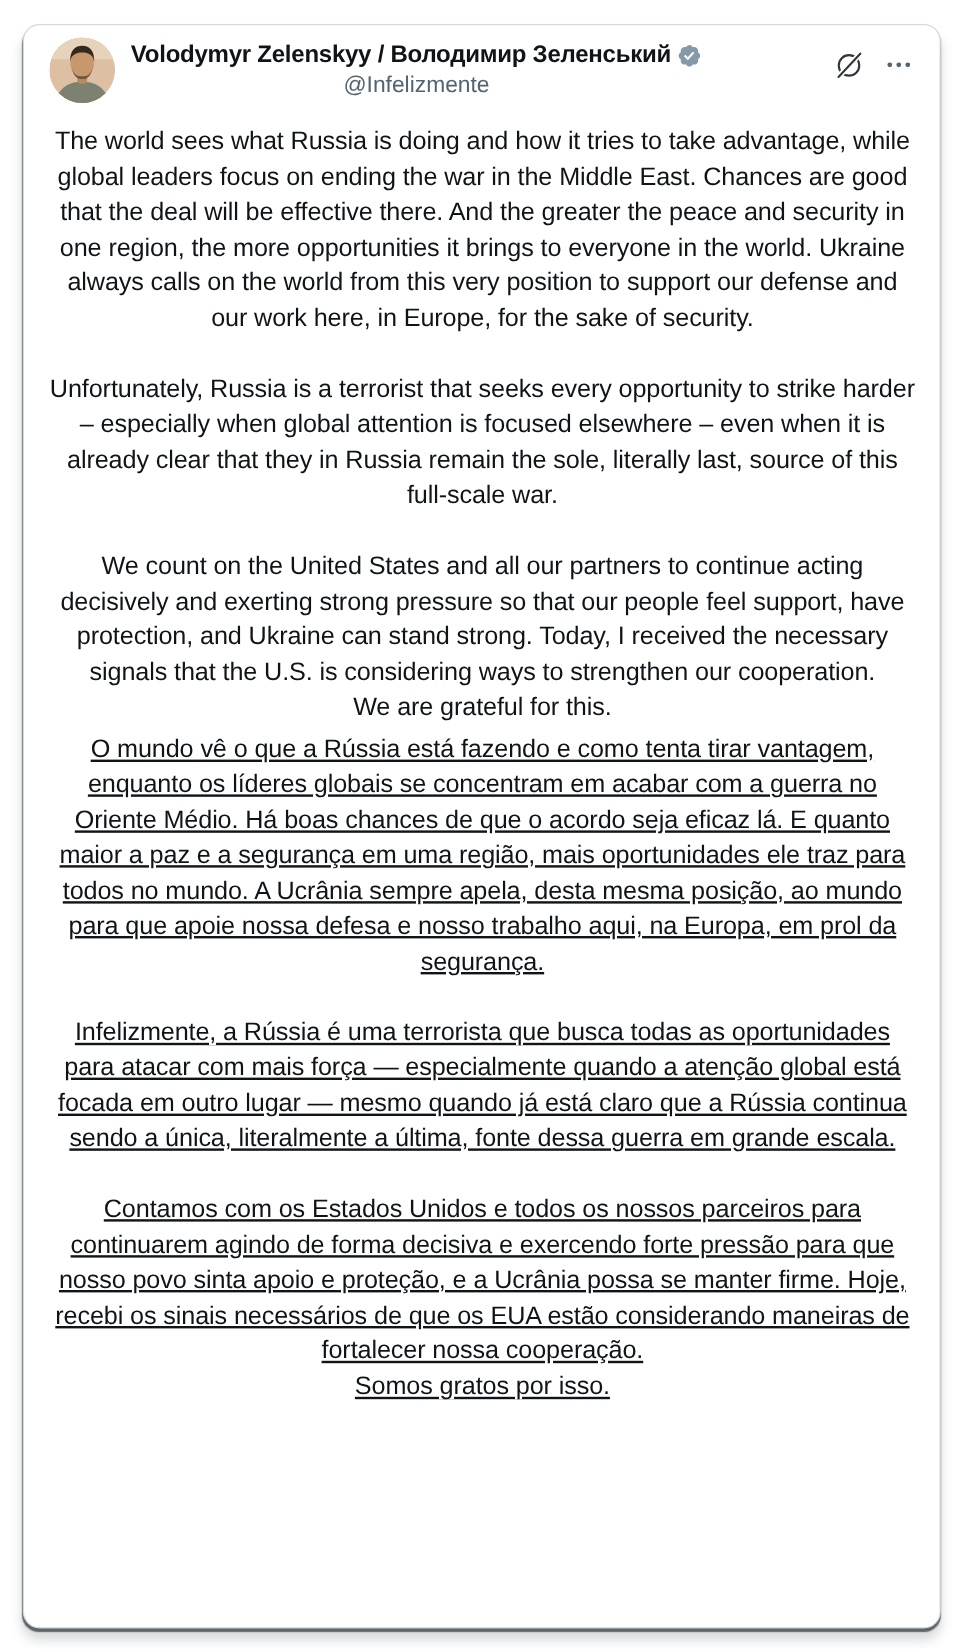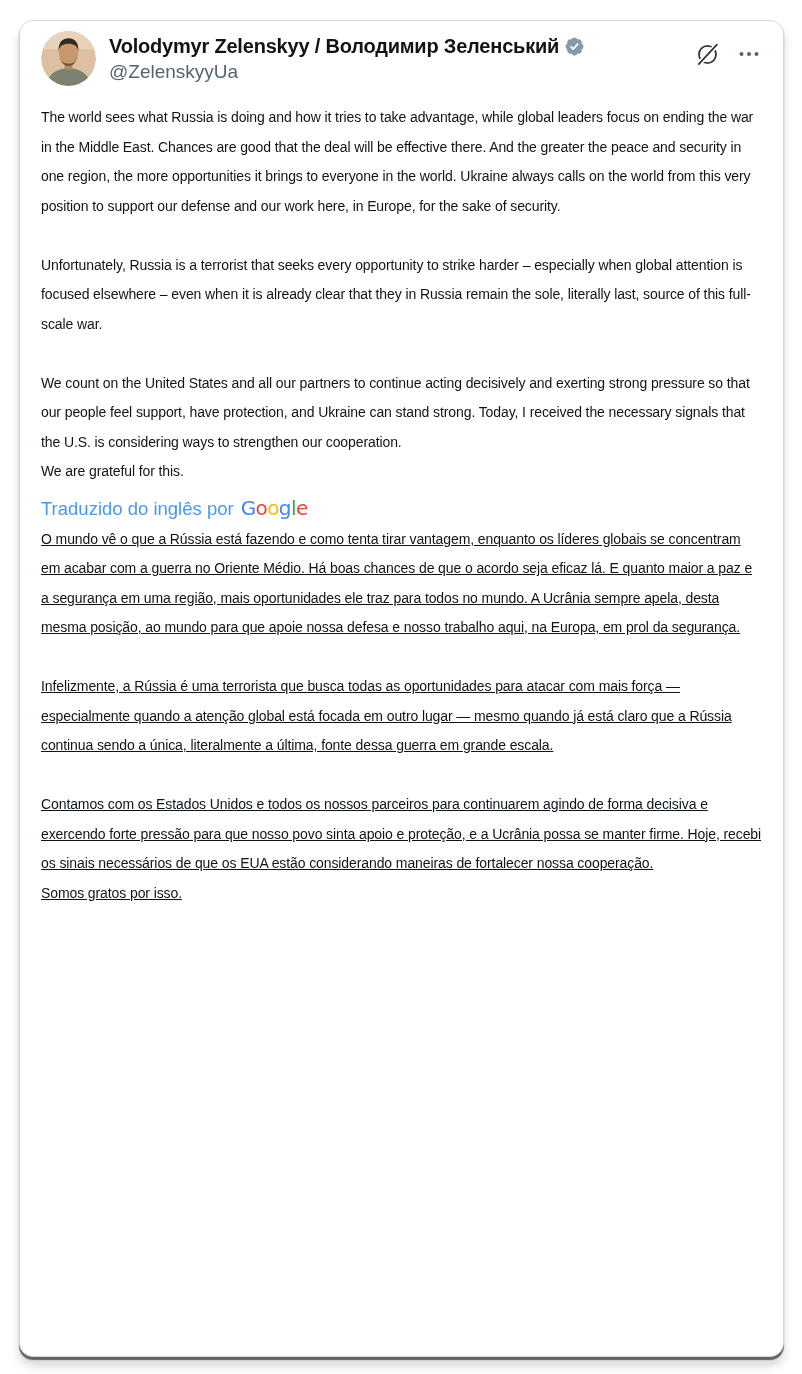--- a/index.html
+++ b/index.html
@@ -15,20 +15,21 @@
     position: relative;
     margin: 20px 0 11px 19px;
     width: 765px;
     min-height: 1337px;
     background: #ffffff;
     border: 1px solid #d3dade;
     border-radius: 14px;
     padding: 10px 21px 24px 21px;
     box-shadow: 0 3px 1px rgba(48, 53, 57, 0.72),
                 0 9px 10px rgba(110, 120, 126, 0.28);
+    text-align: center;
   }
 
   
   .tweet-header {
     display: flex;
     align-items: flex-start;
     gap: 13px;
   }
   .avatar {
     width: 55px;
@@ -80,21 +81,21 @@
     display: flex;
     align-items: center;
     justify-content: center;
     cursor: pointer;
     background: none;
     border: none;
   }
 
   
   .tweet-text {
-    font-size: 14px;
+    font-size: 21px;
     line-height: 29.5px;
     color: #0f1419;
     letter-spacing: -0.1px;
     white-space: pre-line;
     width: 722px;
   }
   .tweet-text.en { margin-top: 17px; }
   .tweet-text.pt { margin-top: 5px; text-decoration: underline; }
 
   
@@ -145,21 +146,21 @@
 
     <div class="names">
       <div class="name-row">
         <span class="display-name">Volodymyr Zelenskyy / Володимир Зеленський</span>
         <span class="badge">
           <svg viewBox="0 0 22 22">
             <path fill="#8699a9" fill-rule="evenodd" d="M20.396 11c-.018-.646-.215-1.275-.57-1.816-.354-.54-.852-.972-1.438-1.246.223-.607.27-1.264.14-1.897-.131-.634-.437-1.218-.882-1.687-.47-.445-1.053-.75-1.687-.882-.633-.13-1.29-.083-1.897.14-.273-.587-.704-1.086-1.245-1.44S11.647 1.62 11 1.604c-.646.017-1.273.213-1.813.568s-.969.854-1.24 1.44c-.608-.223-1.267-.272-1.902-.14-.635.13-1.22.436-1.69.882-.445.47-.749 1.055-.878 1.688-.13.633-.08 1.29.144 1.896-.587.274-1.087.705-1.443 1.245-.356.54-.555 1.17-.574 1.817.02.647.218 1.276.574 1.817.356.54.856.972 1.443 1.245-.224.606-.274 1.263-.144 1.896.13.634.433 1.218.877 1.688.47.443 1.054.747 1.687.878.633.132 1.29.084 1.897-.136.274.586.705 1.084 1.246 1.439.54.354 1.17.551 1.816.569.647-.016 1.276-.213 1.817-.567s.972-.854 1.245-1.44c.604.239 1.266.296 1.903.164.636-.132 1.22-.447 1.68-.907.46-.46.776-1.044.908-1.681s.075-1.299-.165-1.903c.586-.274 1.084-.705 1.439-1.246.354-.54.551-1.17.569-1.816zM9.662 14.85l-3.429-3.428 1.293-1.302 2.072 2.072 4.4-4.794 1.347 1.246z"></path>
           </svg>
         </span>
       </div>
-      <span class="handle">@ZelenskyyUa</span>
+      <span class="handle">@Infelizmente</span>
     </div>
 
     <div class="header-actions">
       <button class="icon-btn">
         <svg width="25" height="25" viewBox="0 0 24 24">
           <circle cx="12" cy="12" r="8.2" fill="none" stroke="#31373c" stroke-width="1.7"></circle>
           <line x1="3.2" y1="21.6" x2="21.4" y2="2.2" stroke="#ffffff" stroke-width="4.6"></line>
           <line x1="3.6" y1="21.2" x2="21" y2="2.6" stroke="#31373c" stroke-width="1.7" stroke-linecap="round"></line>
         </svg>
       </button>
@@ -173,24 +174,20 @@
     </div>
   </div>
 
   <div class="tweet-text en">The world sees what Russia is doing and how it tries to take advantage, while global leaders focus on ending the war in the Middle East. Chances are good that the deal will be effective there. And the greater the peace and security in one region, the more opportunities it brings to everyone in the world. Ukraine always calls on the world from this very position to support our defense and our work here, in Europe, for the sake of security.
 
 Unfortunately, Russia is a terrorist that seeks every opportunity to strike harder – especially when global attention is focused elsewhere – even when it is already clear that they in Russia remain the sole, literally last, source of this full-scale war.
 
 We count on the United States and all our partners to continue acting decisively and exerting strong pressure so that our people feel support, have protection, and Ukraine can stand strong. Today, I received the necessary signals that the U.S. is considering ways to strengthen our cooperation.
 We are grateful for this.</div>
 
-  <div class="translation-row">
-    <span class="translation-prefix">Traduzido do inglês por</span>
-    <span class="google-logo"><span style="color: rgb(66, 133, 244);">G</span><span style="color: rgb(234, 67, 53);">o</span><span style="color: rgb(251, 188, 5);">o</span><span style="color: rgb(66, 133, 244);">g</span><span style="color: rgb(52, 168, 83);">l</span><span style="color: rgb(234, 67, 53);">e</span></span>
-  </div>
 
   <div class="tweet-text pt">O mundo vê o que a Rússia está fazendo e como tenta tirar vantagem, enquanto os líderes globais se concentram em acabar com a guerra no Oriente Médio. Há boas chances de que o acordo seja eficaz lá. E quanto maior a paz e a segurança em uma região, mais oportunidades ele traz para todos no mundo. A Ucrânia sempre apela, desta mesma posição, ao mundo para que apoie nossa defesa e nosso trabalho aqui, na Europa, em prol da segurança.
 
 Infelizmente, a Rússia é uma terrorista que busca todas as oportunidades para atacar com mais força — especialmente quando a atenção global está focada em outro lugar — mesmo quando já está claro que a Rússia continua sendo a única, literalmente a última, fonte dessa guerra em grande escala.
 
 Contamos com os Estados Unidos e todos os nossos parceiros para continuarem agindo de forma decisiva e exercendo forte pressão para que nosso povo sinta apoio e proteção, e a Ucrânia possa se manter firme. Hoje, recebi os sinais necessários de que os EUA estão considerando maneiras de fortalecer nossa cooperação.
 Somos gratos por isso.</div>
 
 </div>
 

